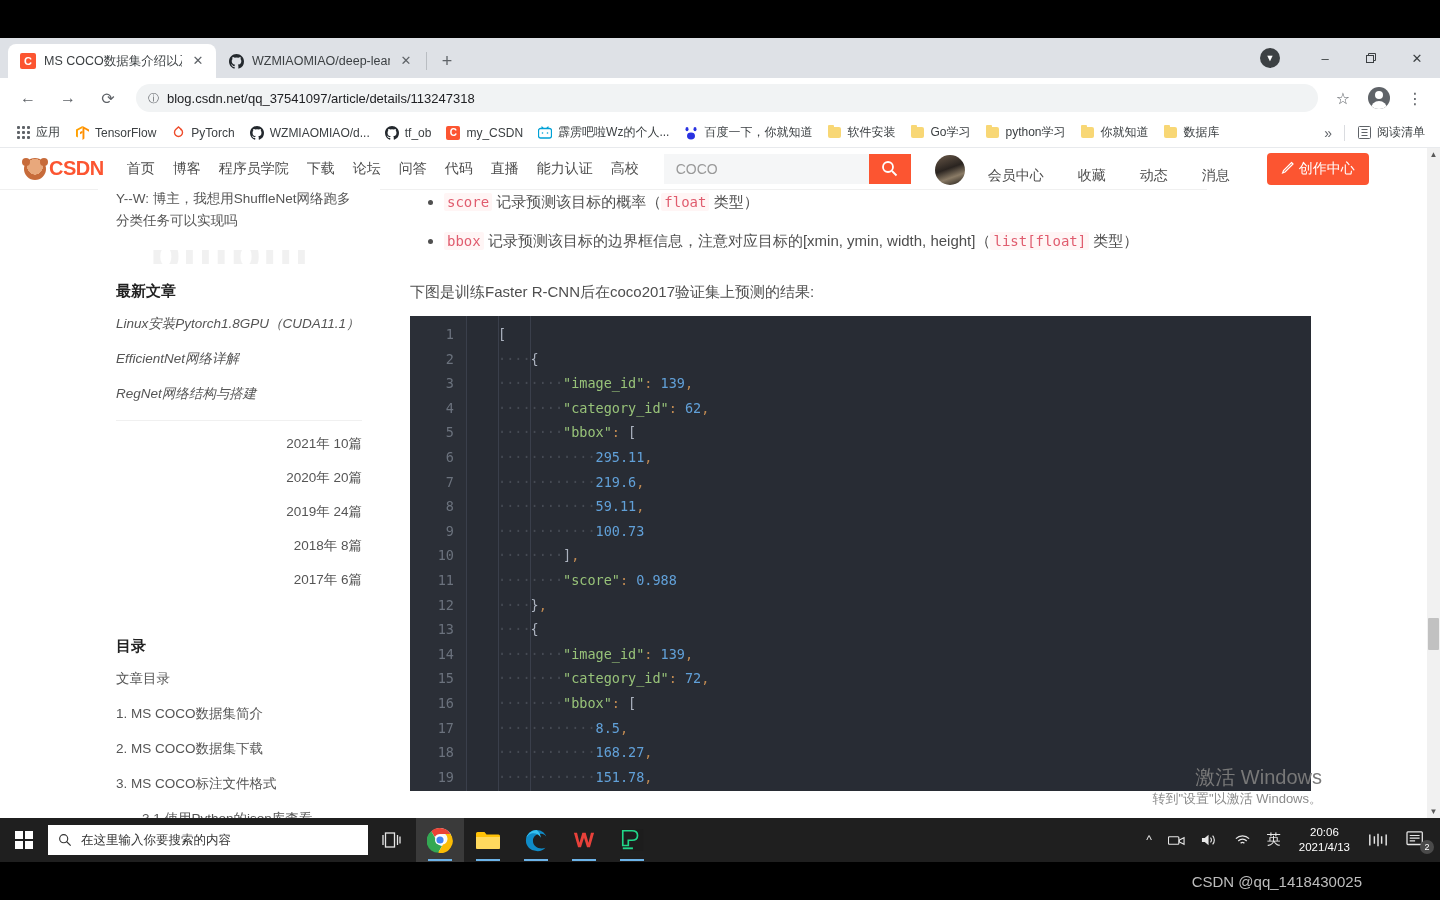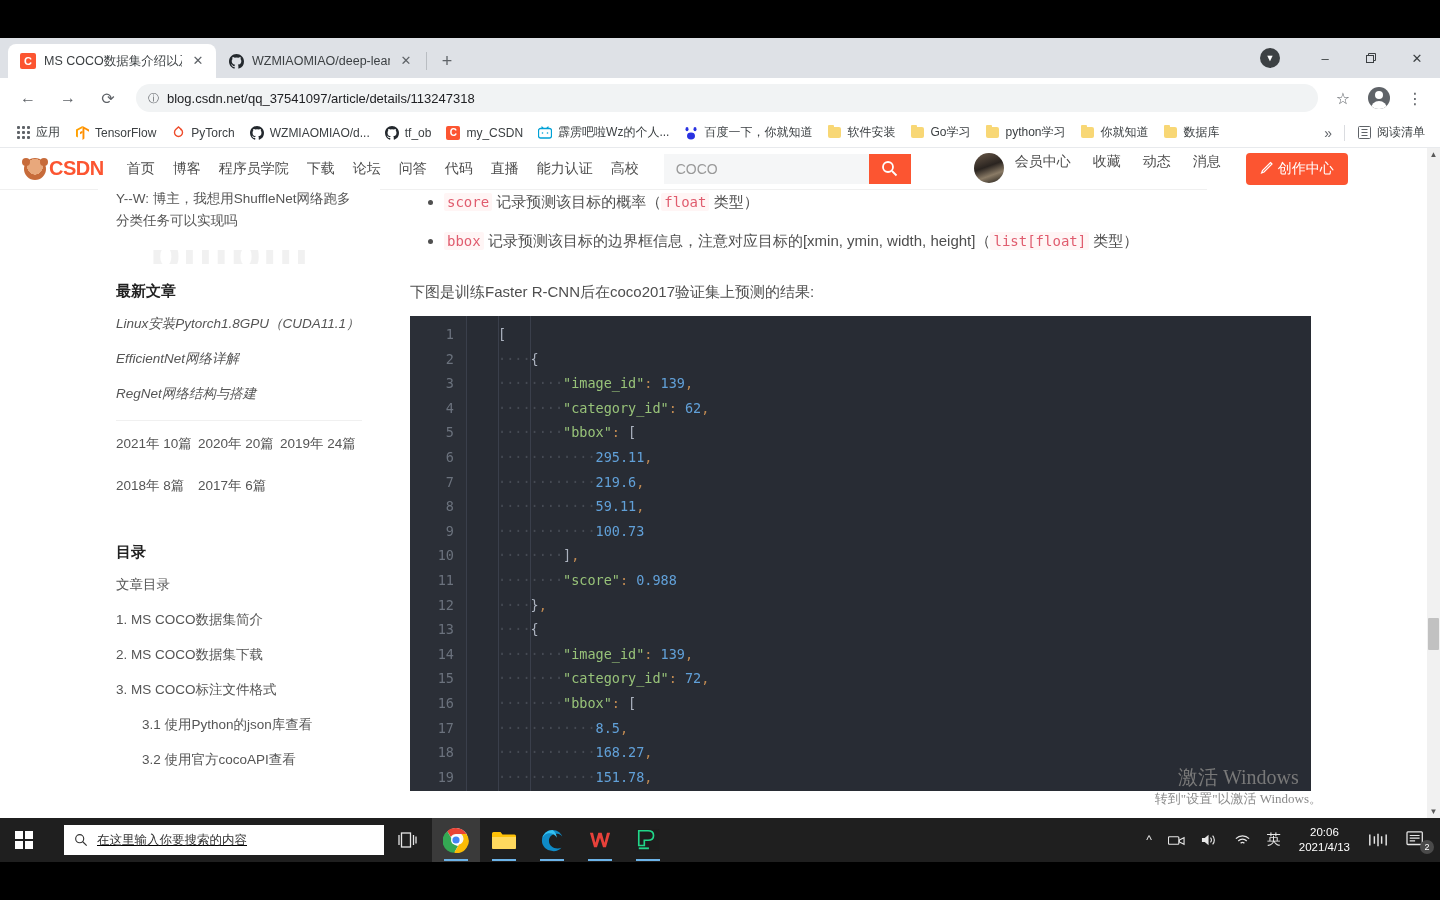--- a/index.html
+++ b/index.html
@@ -157,37 +157,37 @@
     font-family: "Liberation Sans", sans-serif;
   }
   .csdn-search-btn {
     width: 42px; background: #fc5531; display: flex; align-items: center;
     justify-content: center; color: #fff;
   }
   .csdn-avatar {
     width: 30px; height: 30px; border-radius: 50%; margin-left: 24px;
     background: linear-gradient(160deg,#6b5a4a 0%, #2a2420 45%, #8a7b66 70%, #1c1814 100%);
   }
-  .csdn-right { margin-left: auto; display: flex; align-items: flex-start; gap: 0; padding-left: 39px; }
+  .csdn-right { margin-left: auto; display: flex; align-items: flex-end; gap: 12px; }
   .csdn-right .csdn-link { padding: 0 11px; }
   .create-btn {
     margin-left: 14px; margin-right: 12px; height: 32px; padding: 0 14px; border-radius: 4px;
     background: #fc5531; color: #fff; font-size: 14px;
     display: flex; align-items: center; gap: 5px; white-space: nowrap;
   }
 
   
   .sidebar { position: absolute; left: 98px; top: 30px; width: 282px; }
   .card { background: #fff; margin-bottom: 14px; }
   .card-pad { padding: 14px 18px 16px; }
   .comment-text { font-size: 13.5px; color: #555; line-height: 22px; }
   .card-title { font-size: 15px; font-weight: bold; color: #222; margin-bottom: 14px; }
   .art-link { font-size: 13.5px; color: #555; margin-bottom: 17px; display: block; font-style: italic; }
   .year-rule { height: 1px; background: #f0f0f0; margin: 4px 0 14px; }
-  .year-grid { display: grid; grid-template-columns: 1fr 1fr 1fr; row-gap: 24px; }
+  .year-grid { display: grid; grid-template-columns: 1fr; row-gap: 16px; text-align: right; }
   .year-item { font-size: 13.5px; color: #555; }
   .toc-item { font-size: 13.5px; color: #555; margin-bottom: 17px; display: block; }
   .toc-item.sub { padding-left: 26px; }
 
   
   .article { position: absolute; left: 410px; top: 42px; width: 905px; }
   .bullets { list-style: none; }
   .bullets li {
     position: relative; padding-left: 34px; margin-bottom: 15px;
     font-size: 15px; color: #4f4f4f; line-height: 24px;
@@ -249,41 +249,41 @@
   }
   .pagescroll .up { top: 0; }
   .pagescroll .down { bottom: 0; }
   .pagescroll .thumb {
     position: absolute; left: 1px; top: 470px; width: 11px; height: 32px;
     background: #c1c1c1; border-radius: 1px;
   }
 
   
   .watermark {
-    position: absolute; right: 118px; bottom: 10px; text-align: center;
-    color: #6e6e6e; pointer-events: none; font-family: Liberation Serif, serif;
+    position: absolute; right: 118px; bottom: 10px; text-align: right;
+    color: #6e6e6e; pointer-events: none;
   }
   .watermark .wm1 { font-size: 20px; line-height: 26px; color: #787878; }
   .watermark .wm2 { font-size: 13px; color: #8a8a8a; }
 
   
   .taskbar {
     position: absolute; left: 0; bottom: 38px; width: 1440px; height: 44px;
     background: #1f1f1f; display: flex; align-items: center;
   }
   .start {
     width: 48px; height: 44px; display: flex; align-items: center; justify-content: center;
   }
   .win-logo {
     display: grid; grid-template-columns: 8px 8px; grid-template-rows: 8px 8px; gap: 2px;
   }
   .win-logo i { background: #fff; display: block; }
   .tb-search {
     width: 320px; height: 30px; background: #fff; display: flex; align-items: center;
-    padding: 0 10px; gap: 9px; margin-left: 16px; text-decoration: underline;
+    padding: 0 10px; gap: 9px; margin-left: 0;
   }
   .tb-search span { font-size: 12.5px; color: #333; }
   .tb-icon {
     width: 48px; height: 44px; display: flex; align-items: center; justify-content: center;
     position: relative;
   }
   .tb-icon.running::after {
     content: ""; position: absolute; bottom: 1px; left: 12px; width: 24px; height: 2px;
     background: #6cb3e8;
   }
@@ -750,13 +750,16 @@
       <div class="tray-badge">
         <svg width="20" height="18" viewBox="0 0 22 20">
             <rect x="1" y="1" width="17" height="14" rx="1" fill="none" stroke="#e6e6e6" stroke-width="1.4"></rect>
             <path d="M4 5h11M4 8h11M4 11h6" stroke="#e6e6e6" stroke-width="1.3"></path>
           </svg>
         <span class="cnt">2</span>
       </div>
     </div>
   </div>
 
+  <div class="footer-wm">
+    <span>CSDN @qq_1418430025</span>
+  </div>
 </div>
 
 </body></html>

